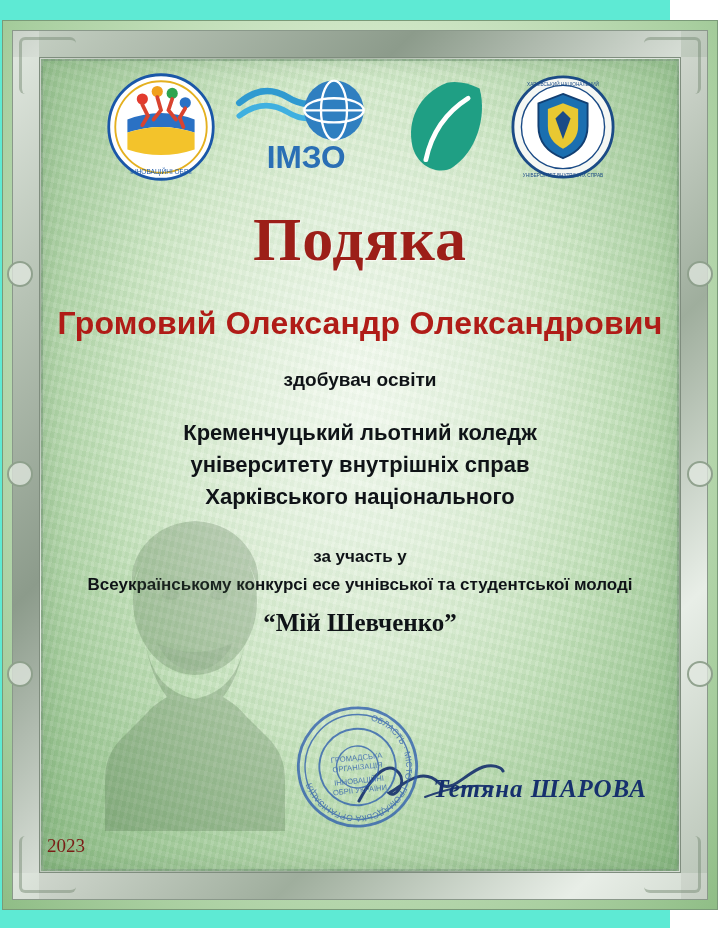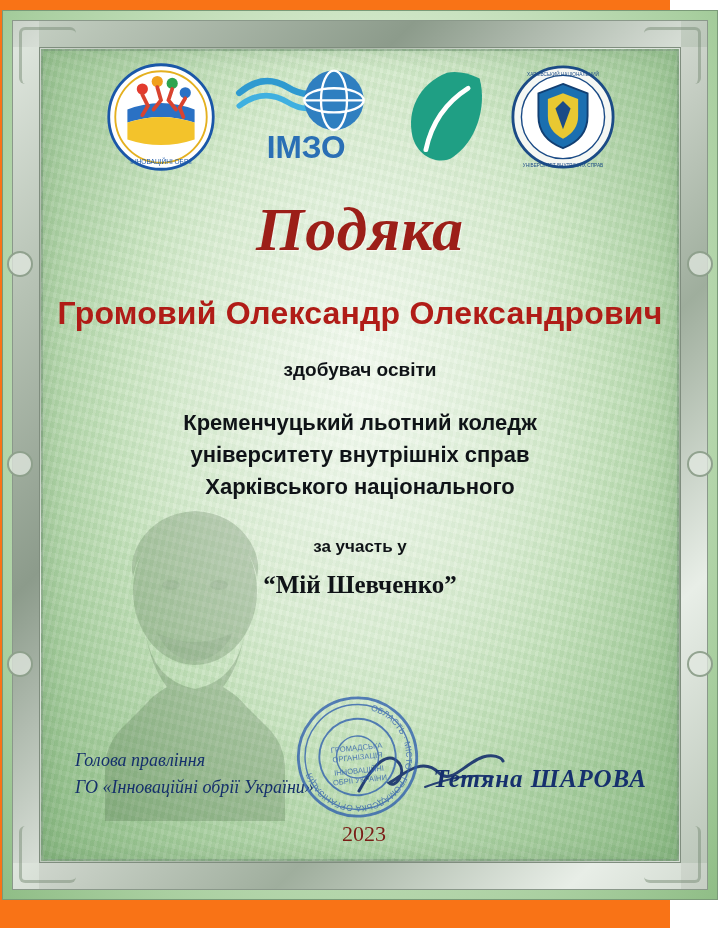--- a/index.html
+++ b/index.html
@@ -11,23 +11,23 @@
     width: 720px;
     height: 928px;
     font-family: "Liberation Serif", serif;
     overflow: hidden;
   }
 
   .page {
     position: relative;
     width: 670px;
     height: 928px;
-    background: #f97316;
+    background: #5eead4;
     box-sizing: border-box;
-    padding: 10px 2px 32px 2px;
+    padding: 20px 2px 32px 2px;
   }
 
   
   .certificate {
     position: relative;
     width: 716px;
     height: 890px;
     margin: 0 auto;
     box-sizing: border-box;
     background:
@@ -130,21 +130,20 @@
 
   .logo-ukraine { width: 112px; height: 112px; }
   .logo-imzo { width: 150px; height: 104px; }
   .logo-leaf { width: 96px; height: 96px; }
   .logo-police { width: 104px; height: 112px; }
 
   
   .title-podyaka {
     margin-top: 24px;
     font-family: "Liberation Serif", serif;
-    font-style: italic;
     font-weight: bold;
     font-size: 62px;
     color: #9c1f18;
     letter-spacing: 1px;
     text-shadow: 1px 1px 0 rgba(255,255,255,0.55);
     line-height: 1.05;
   }
   .subtitle {
     margin-top: 22px;
     font-size: 25px;
@@ -224,25 +223,25 @@
   .sign-stroke {
     position: absolute;
     right: 168px;
     bottom: 52px;
     width: 150px;
     height: 60px;
     opacity: 0.9;
   }
   .year {
     position: absolute;
-    left: 8px; right: 0;
+    left: 0; right: 0;
     bottom: 8px;
-    text-align: center;
-    font-family: "Liberation Serif", serif;
-    font-size: 22px;
+    text-align: left;
+    font-family: "Liberation Serif", serif;
+    font-size: 19px;
     color: #7a1d16;
   }
 
   
   .stamp {
     position: absolute;
     left: 50%;
     transform: translateX(-52%) rotate(-6deg);
     bottom: 36px;
     width: 124px;
@@ -340,26 +339,23 @@
 
       <div class="role">здобувач освіти</div>
 
       <div class="institution">
         <div>Кременчуцький льотний коледж</div>
         <div>університету внутрішніх справ</div>
         <div>Харківського національного</div>
       </div>
 
       <div class="for-participation">за участь  у</div>
+      <div class="contest">Всеукраїнському конкурсі есе учнівської та студентської молоді</div>
       <div class="contest-title">“Мій Шевченко”</div>
 
-      <div class="signature-block">
-        <div>Голова правління</div>
-        <div>ГО «Інноваційні обрії України»</div>
-      </div>
 
       <svg class="sign-stroke" viewBox="0 0 150 60">
         <path d="M4 48 C20 18 34 8 44 20 C52 30 40 46 34 40 C46 34 66 12 84 30 C96 42 110 20 128 14 C138 11 146 14 148 18" stroke="#16306d" stroke-width="3" fill="none" stroke-linecap="round"></path>
         <path d="M70 44 C92 36 114 30 138 34" stroke="#16306d" stroke-width="2" fill="none" stroke-linecap="round"></path>
       </svg>
 
       <div class="signer-name">Тетяна  ШАРОВА</div>
 
       <svg class="stamp" viewBox="0 0 130 130">
         <circle cx="65" cy="65" r="62" fill="none" stroke="#2f5fae" stroke-width="3"></circle>

